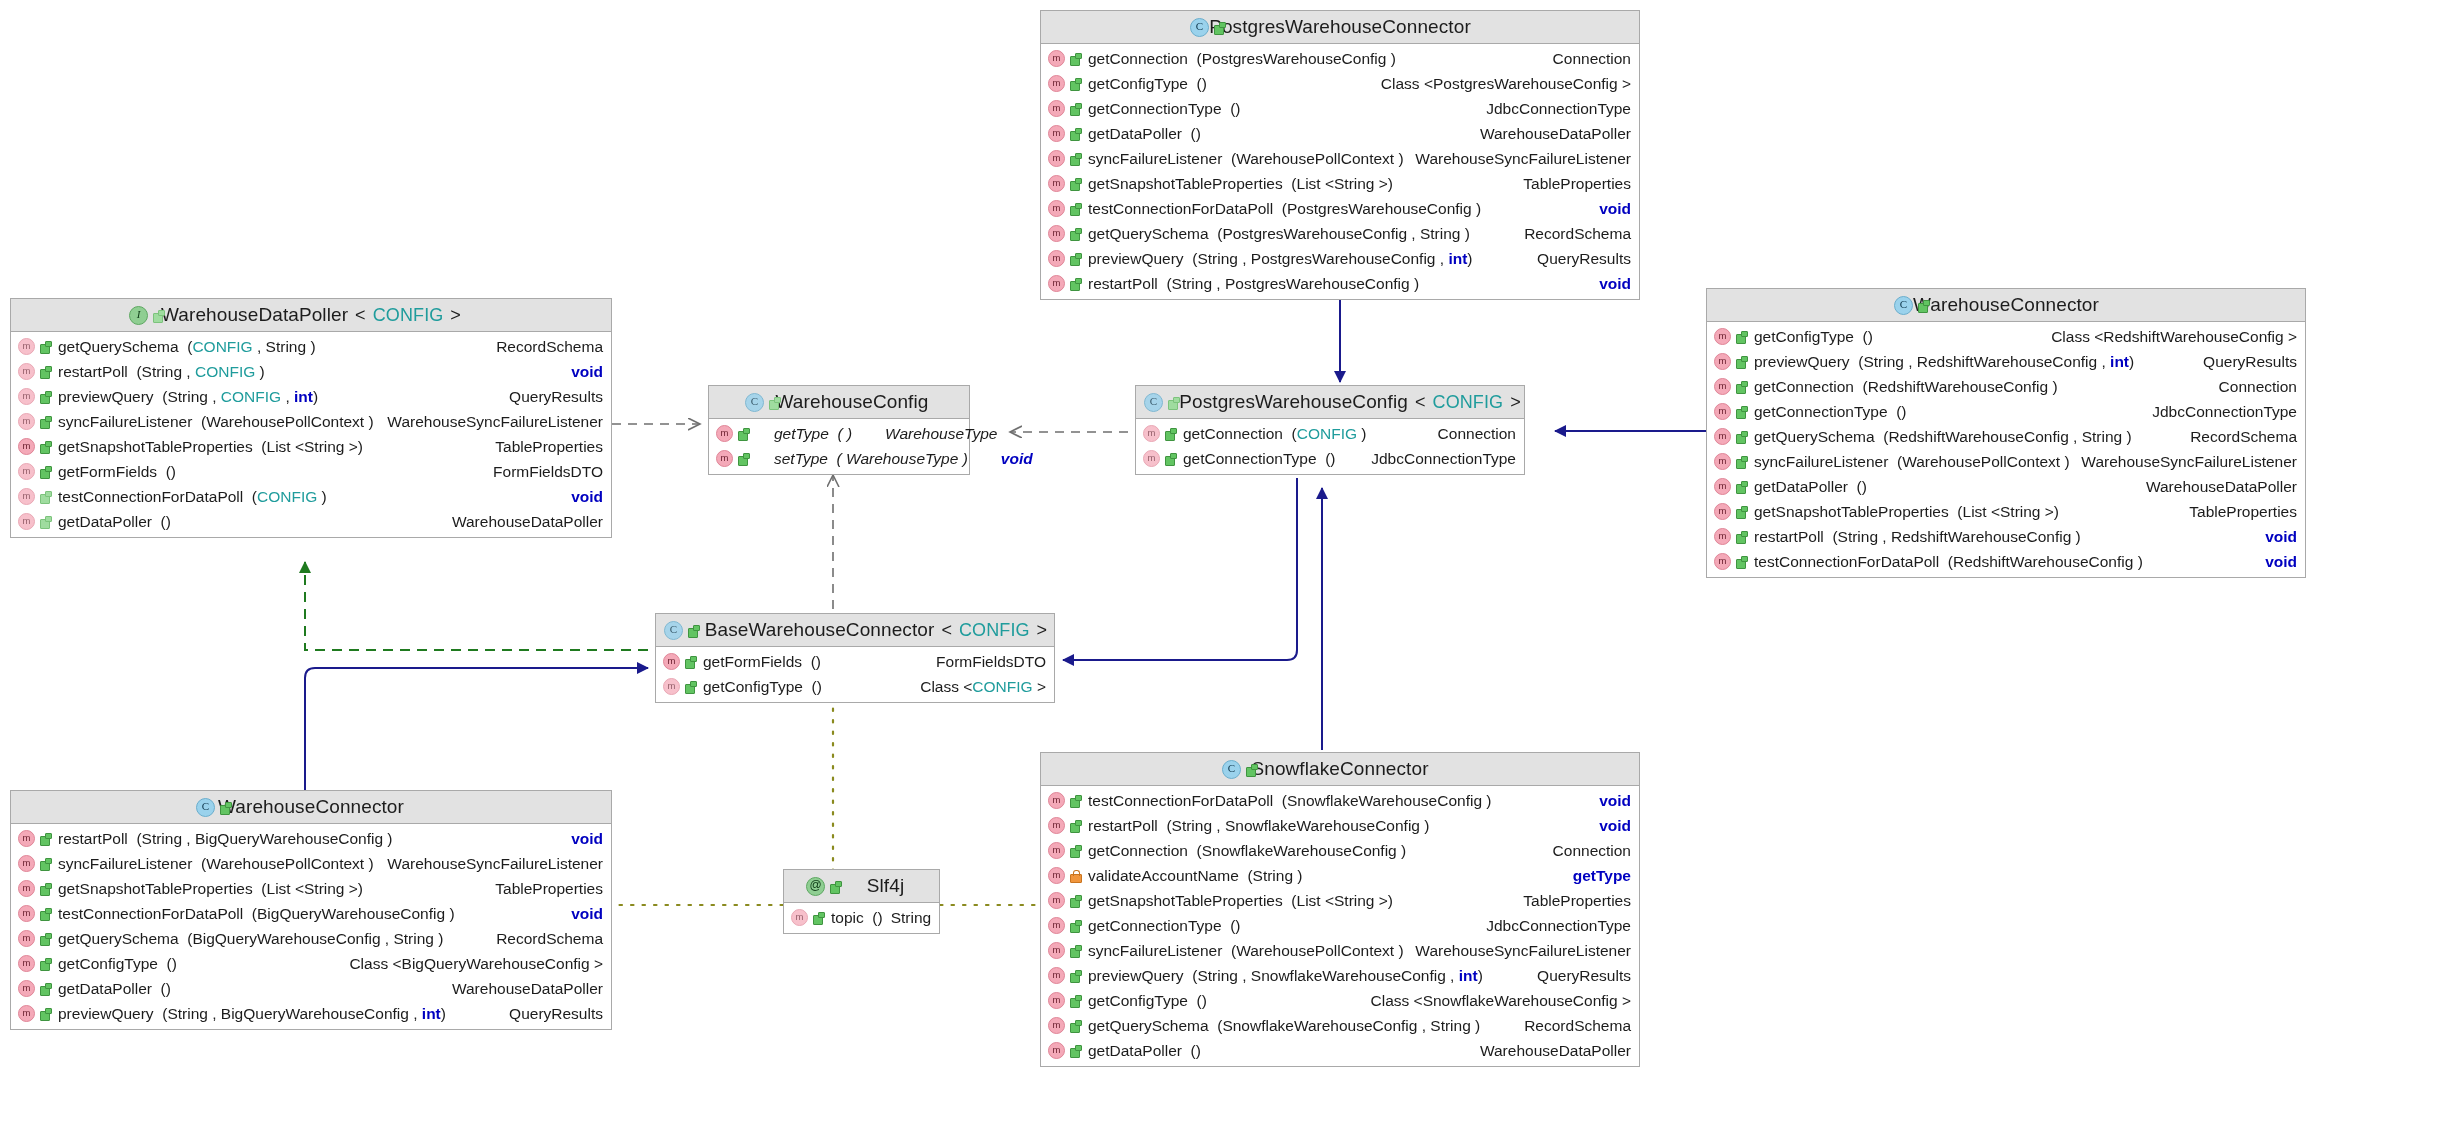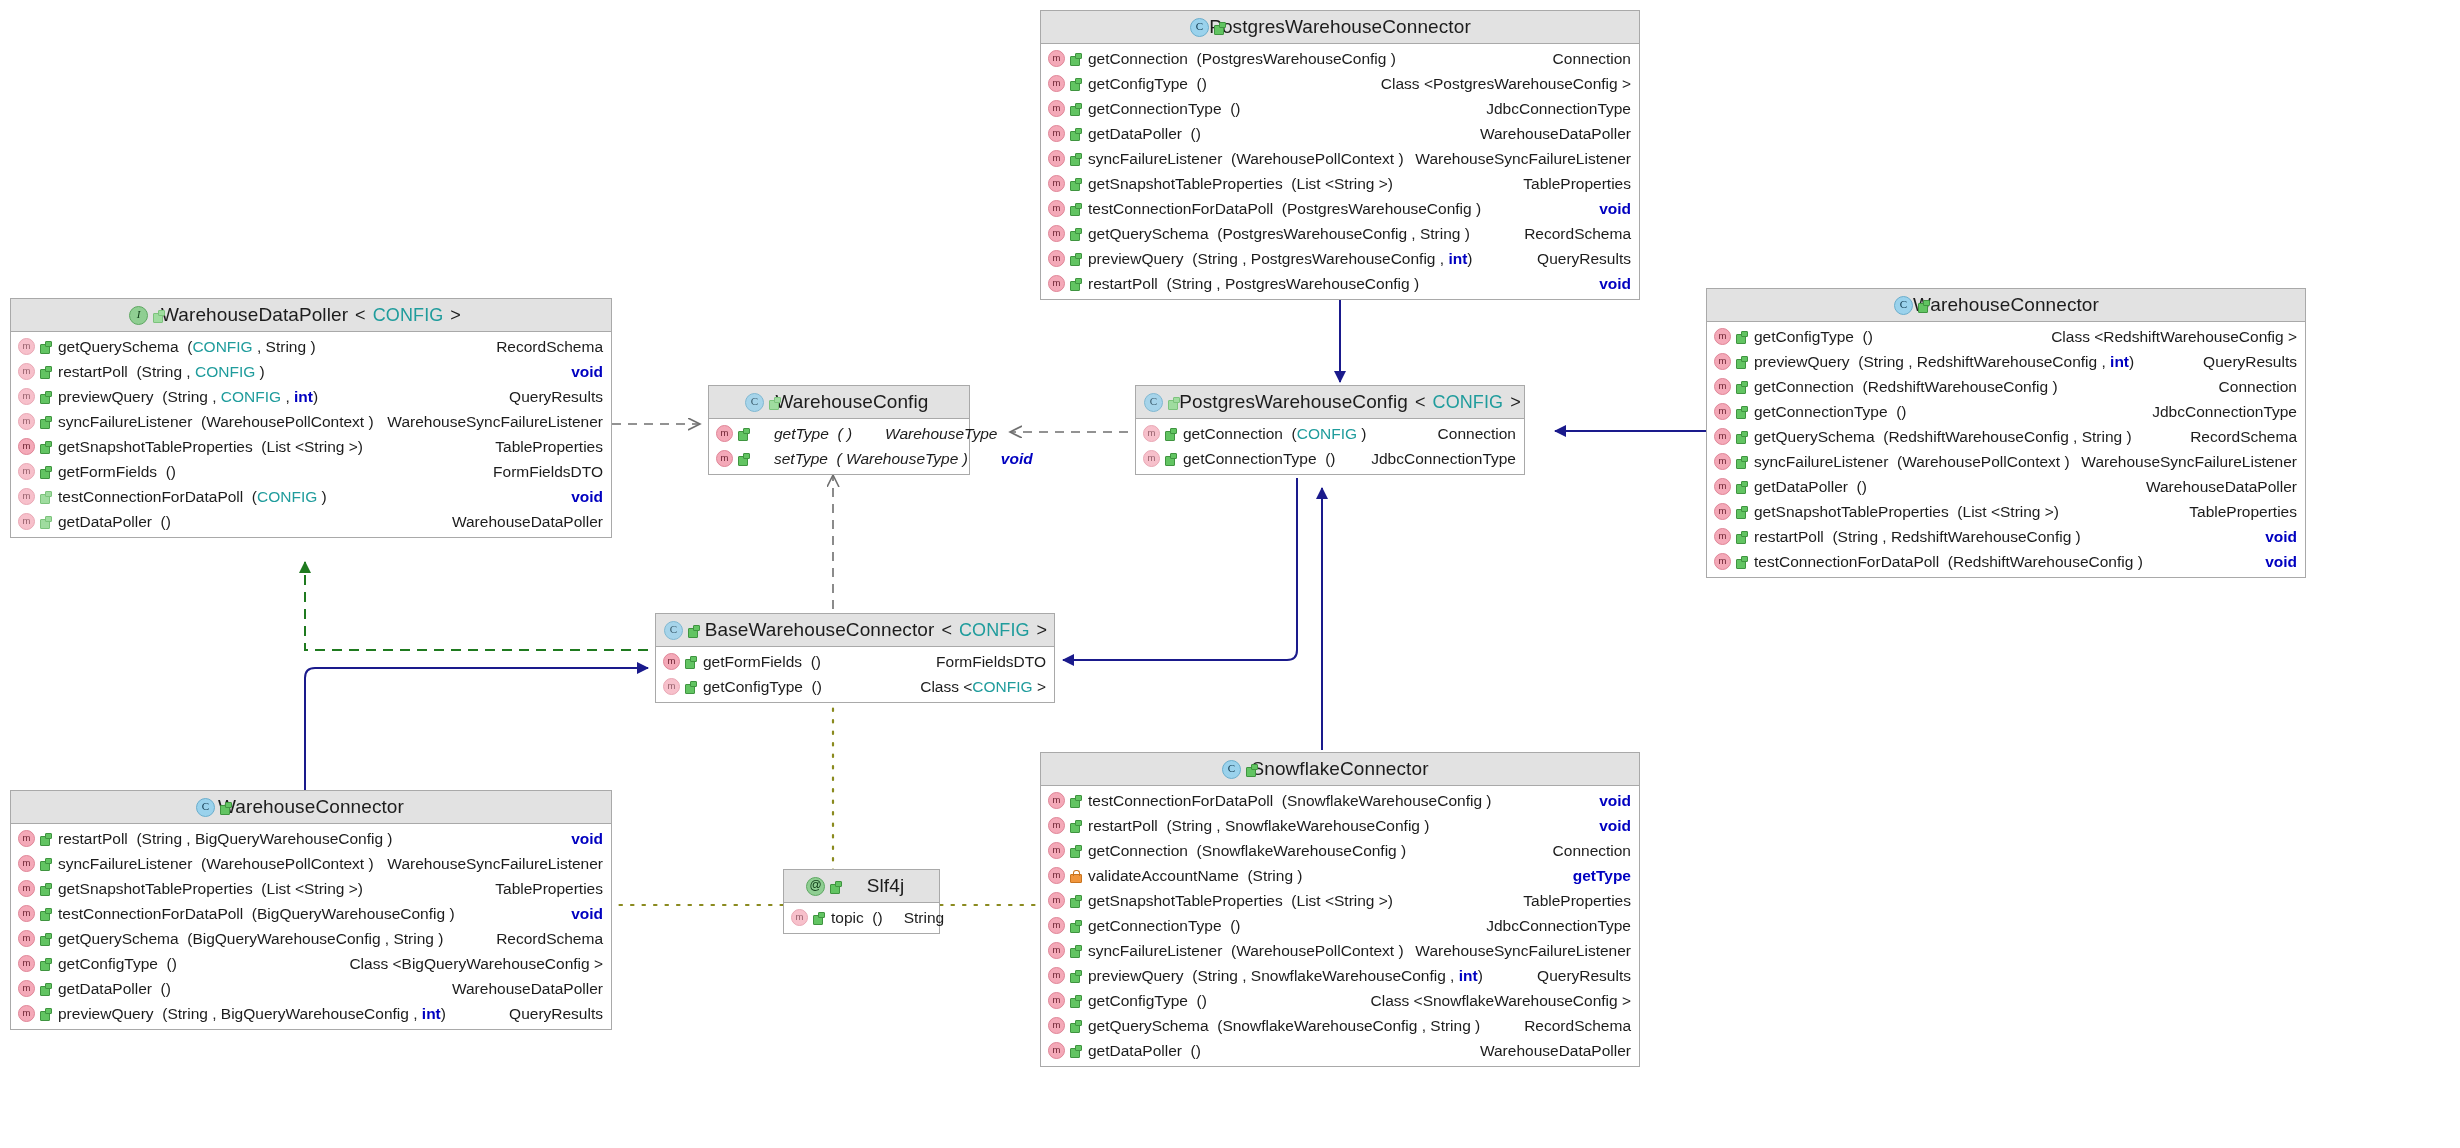--- a/index.html
+++ b/index.html
@@ -664,21 +664,21 @@
         <span>Slf4j</span>
       </span>
     </div>
     <div class="members">
         <div class="member">
           <span class="m-left">
             <span class="ic ic-method faded">m</span>
             <span class="ic ic-vis"></span>
           </span>
           <span class="m-sig">topic &nbsp;()</span>
-          <span class="m-ret" style="margin-left: 21px;">String</span>
+          <span class="m-ret" style="margin-left: 8px;">String</span>
         </div>
       </div>
   </div>
 
   <div class="umlbox" style="left:1040px;top:752px;width:600px;">
     <div class="uml-title">
       <span class="title-icons" style="left:calc(50% - 118px);">
         <span class="ic ic-class">C</span>
         <span class="ic ic-vis"></span>
       </span>

